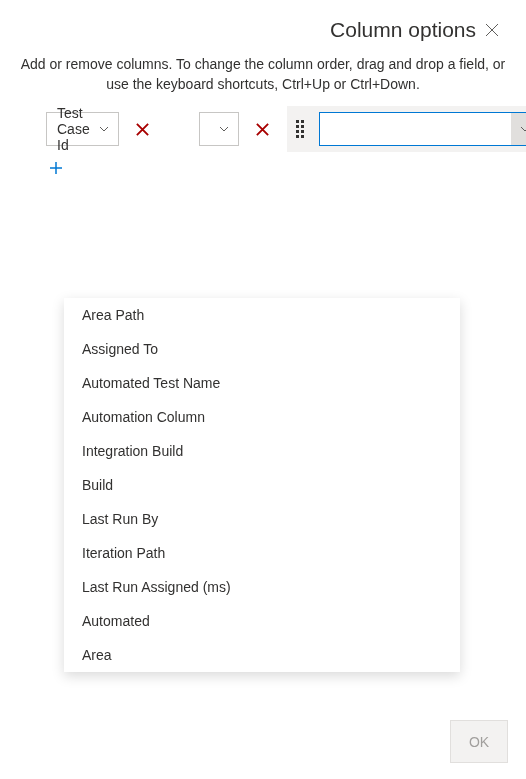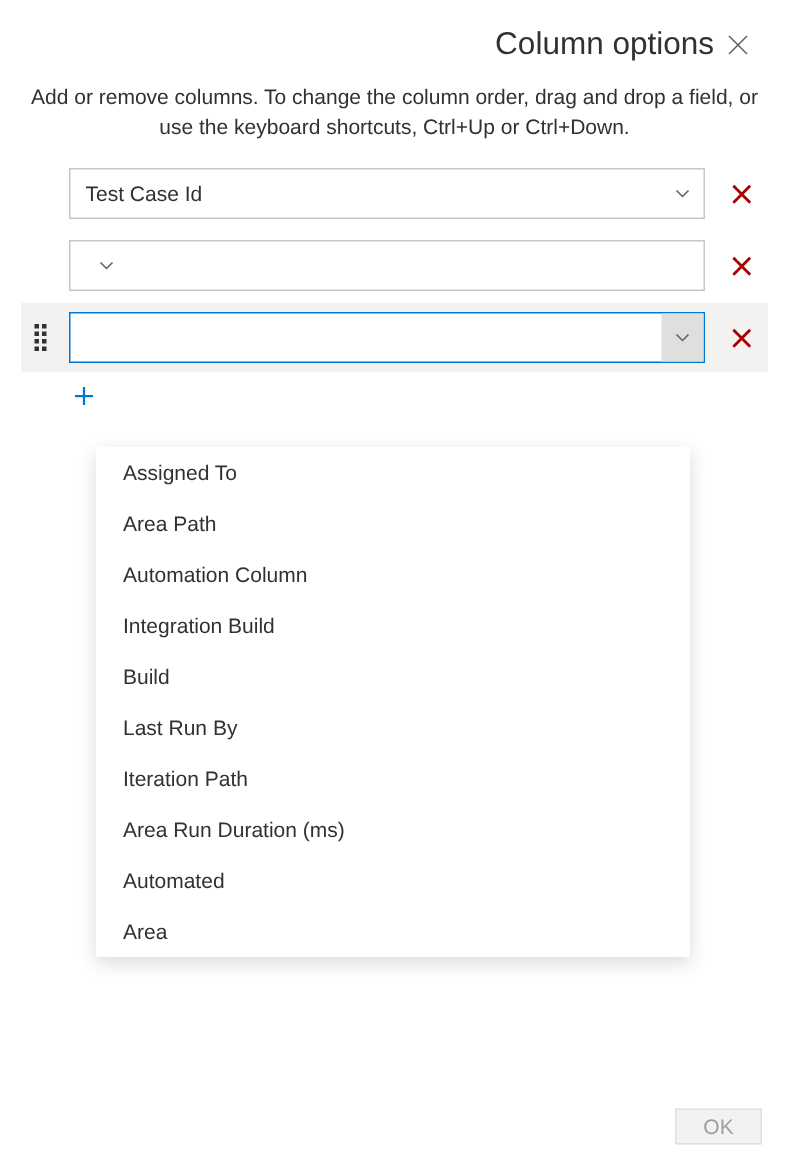--- a/index.html
+++ b/index.html
@@ -42,21 +42,21 @@
     .close-btn svg { width: 16px; height: 16px; stroke: currentColor; }
     .desc {
       font-size: 14px;
       color: #323130;
       line-height: 20px;
       margin-bottom: 18px;
       text-align: center;
     }
     .columns {
       display: flex;
-      flex-direction: column;
+      flex-direction: row;
       gap: 14px;
     }
     .col-row {
       display: flex;
       align-items: center;
       gap: 10px;
       position: relative;
     }
     .drag-handle {
       width: 18px;
@@ -162,21 +162,21 @@
     }
     .footer {
       margin-top: auto;
       padding: 16px 0;
       display: flex;
       gap: 10px;
       justify-content: flex-end;
     }
     .btn {
       min-width: 58px;
-      height: 24px;
+      height: 43px;
       border: 1px solid #8a8886;
       background: #fff;
       font-size: 14px;
       font-family: inherit;
       padding: 0 14px;
       cursor: pointer;
     }
     .btn.disabled {
       color: #a19f9d;
       border-color: #e1dfdd;
@@ -271,23 +271,24 @@
       </svg>
   </div>
 
   <div class="footer">
     <button class="btn disabled">OK</button>
   </div>
 
 </div>
 
 <div class="dropdown">
+  <div class="dropdown-item">Area Path</div>
   <div class="dropdown-item">Assigned To</div>
-  <div class="dropdown-item">Area Path</div>
+  <div class="dropdown-item">Automated Test Name</div>
   <div class="dropdown-item">Automation Column</div>
   <div class="dropdown-item">Integration Build</div>
   <div class="dropdown-item">Build</div>
   <div class="dropdown-item">Last Run By</div>
   <div class="dropdown-item">Iteration Path</div>
-  <div class="dropdown-item">Area Run Duration (ms)</div>
+  <div class="dropdown-item">Last Run Assigned (ms)</div>
   <div class="dropdown-item">Automated</div>
   <div class="dropdown-item">Area</div>
 </div>
 
 </body></html>

